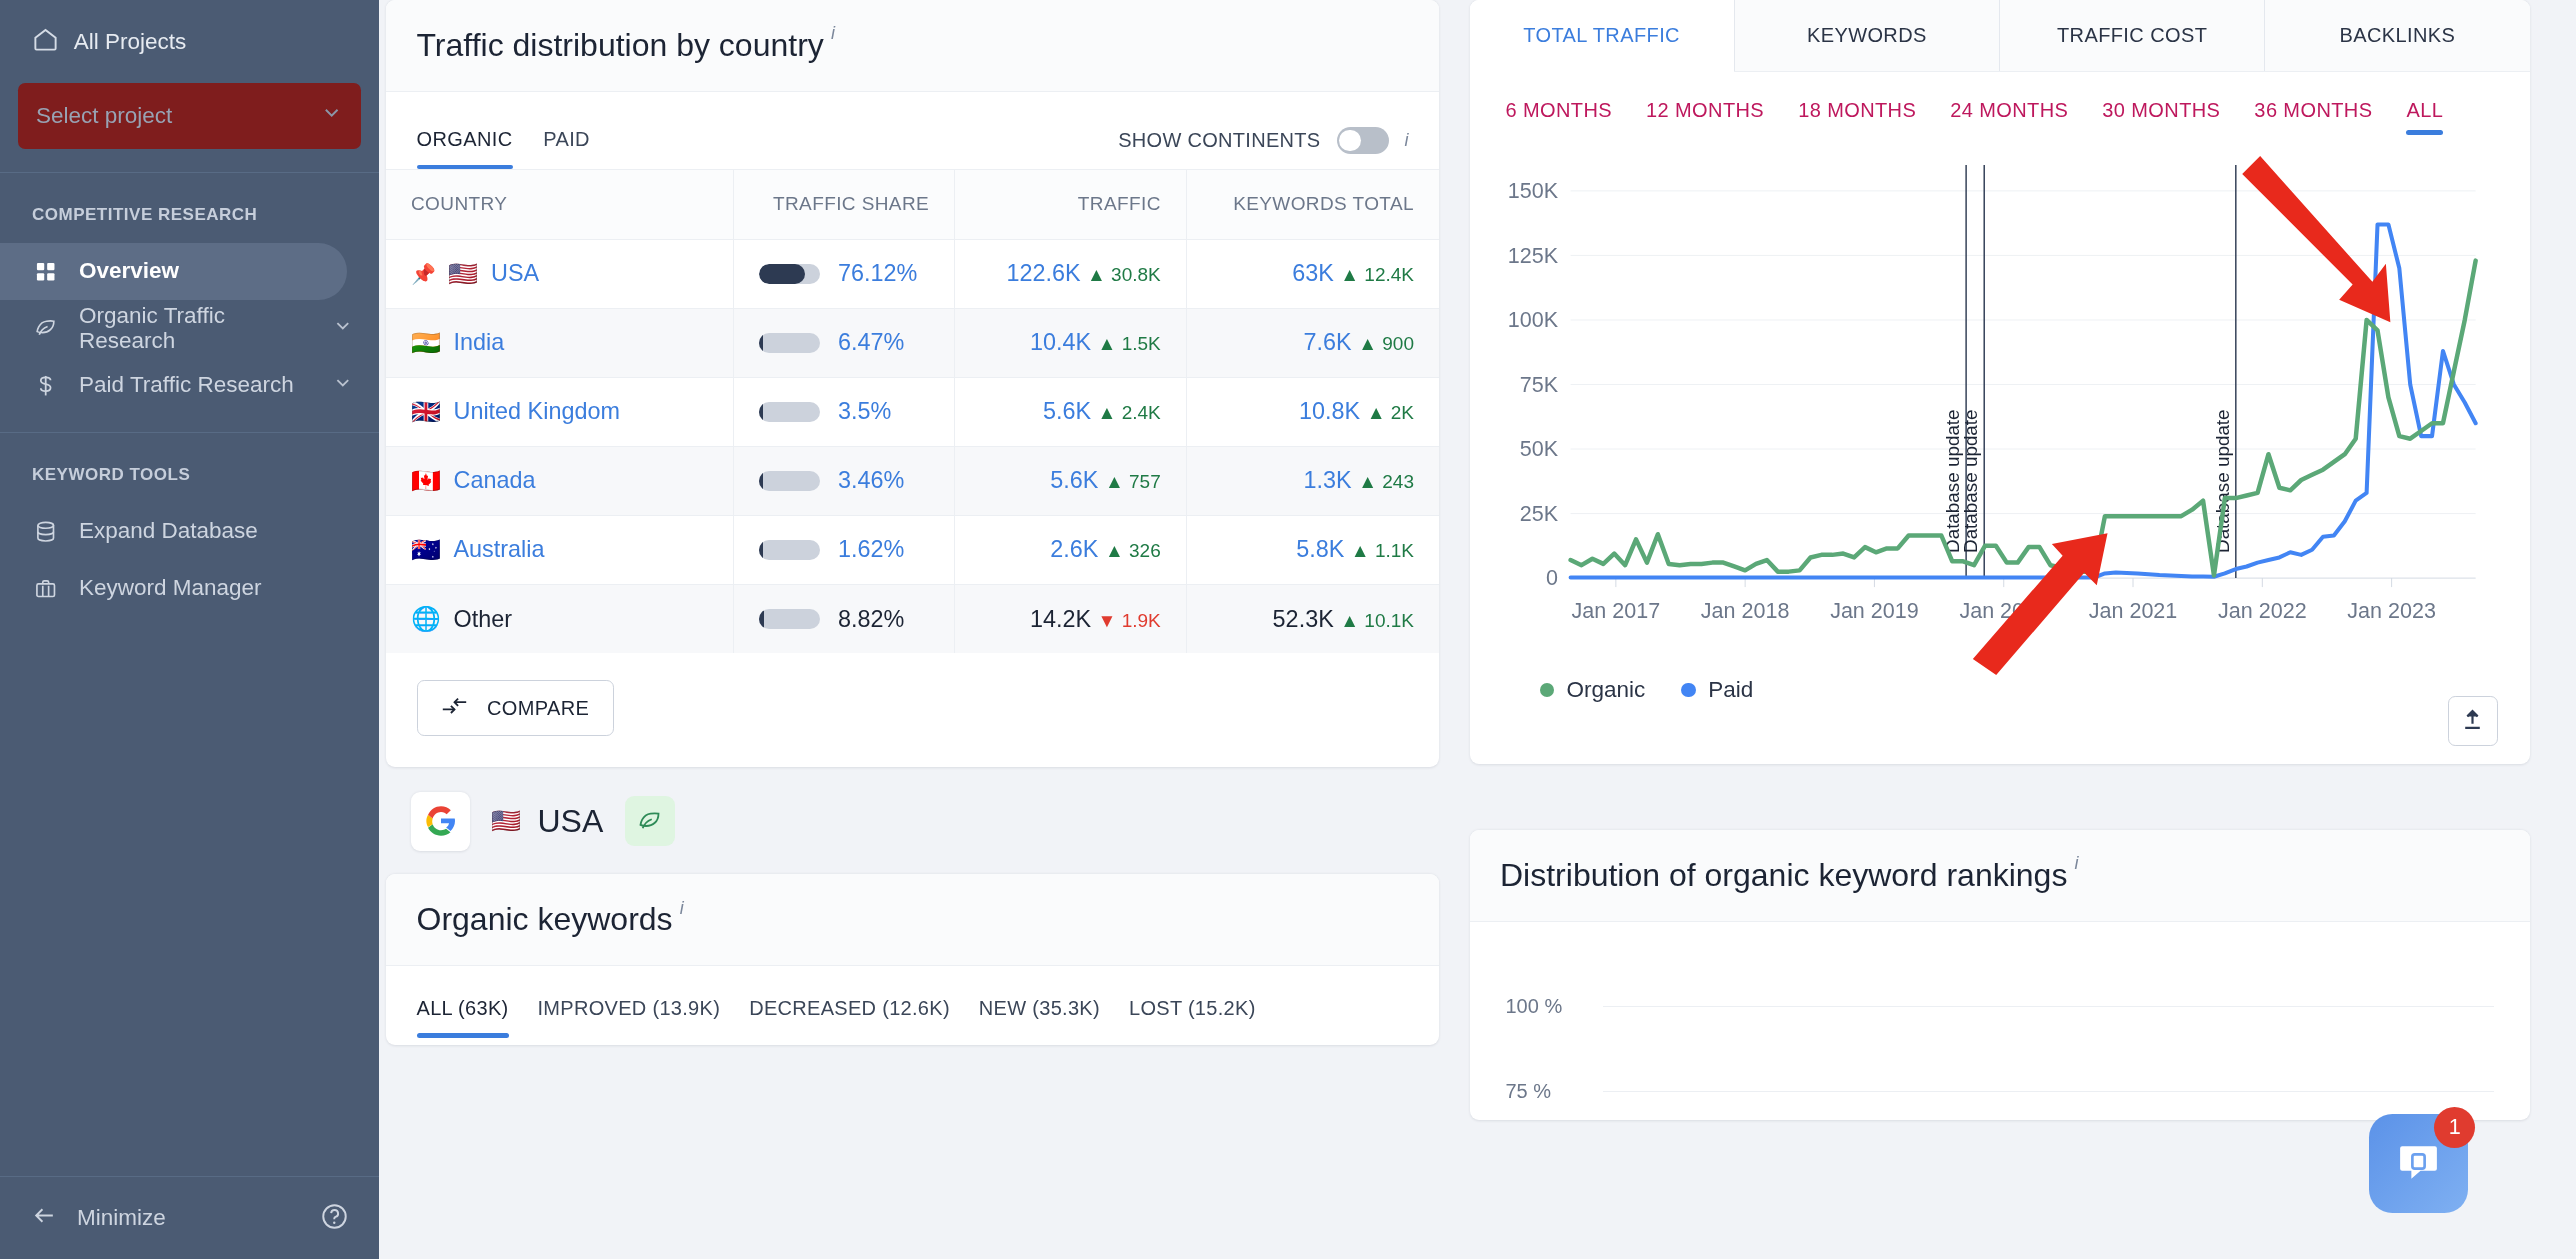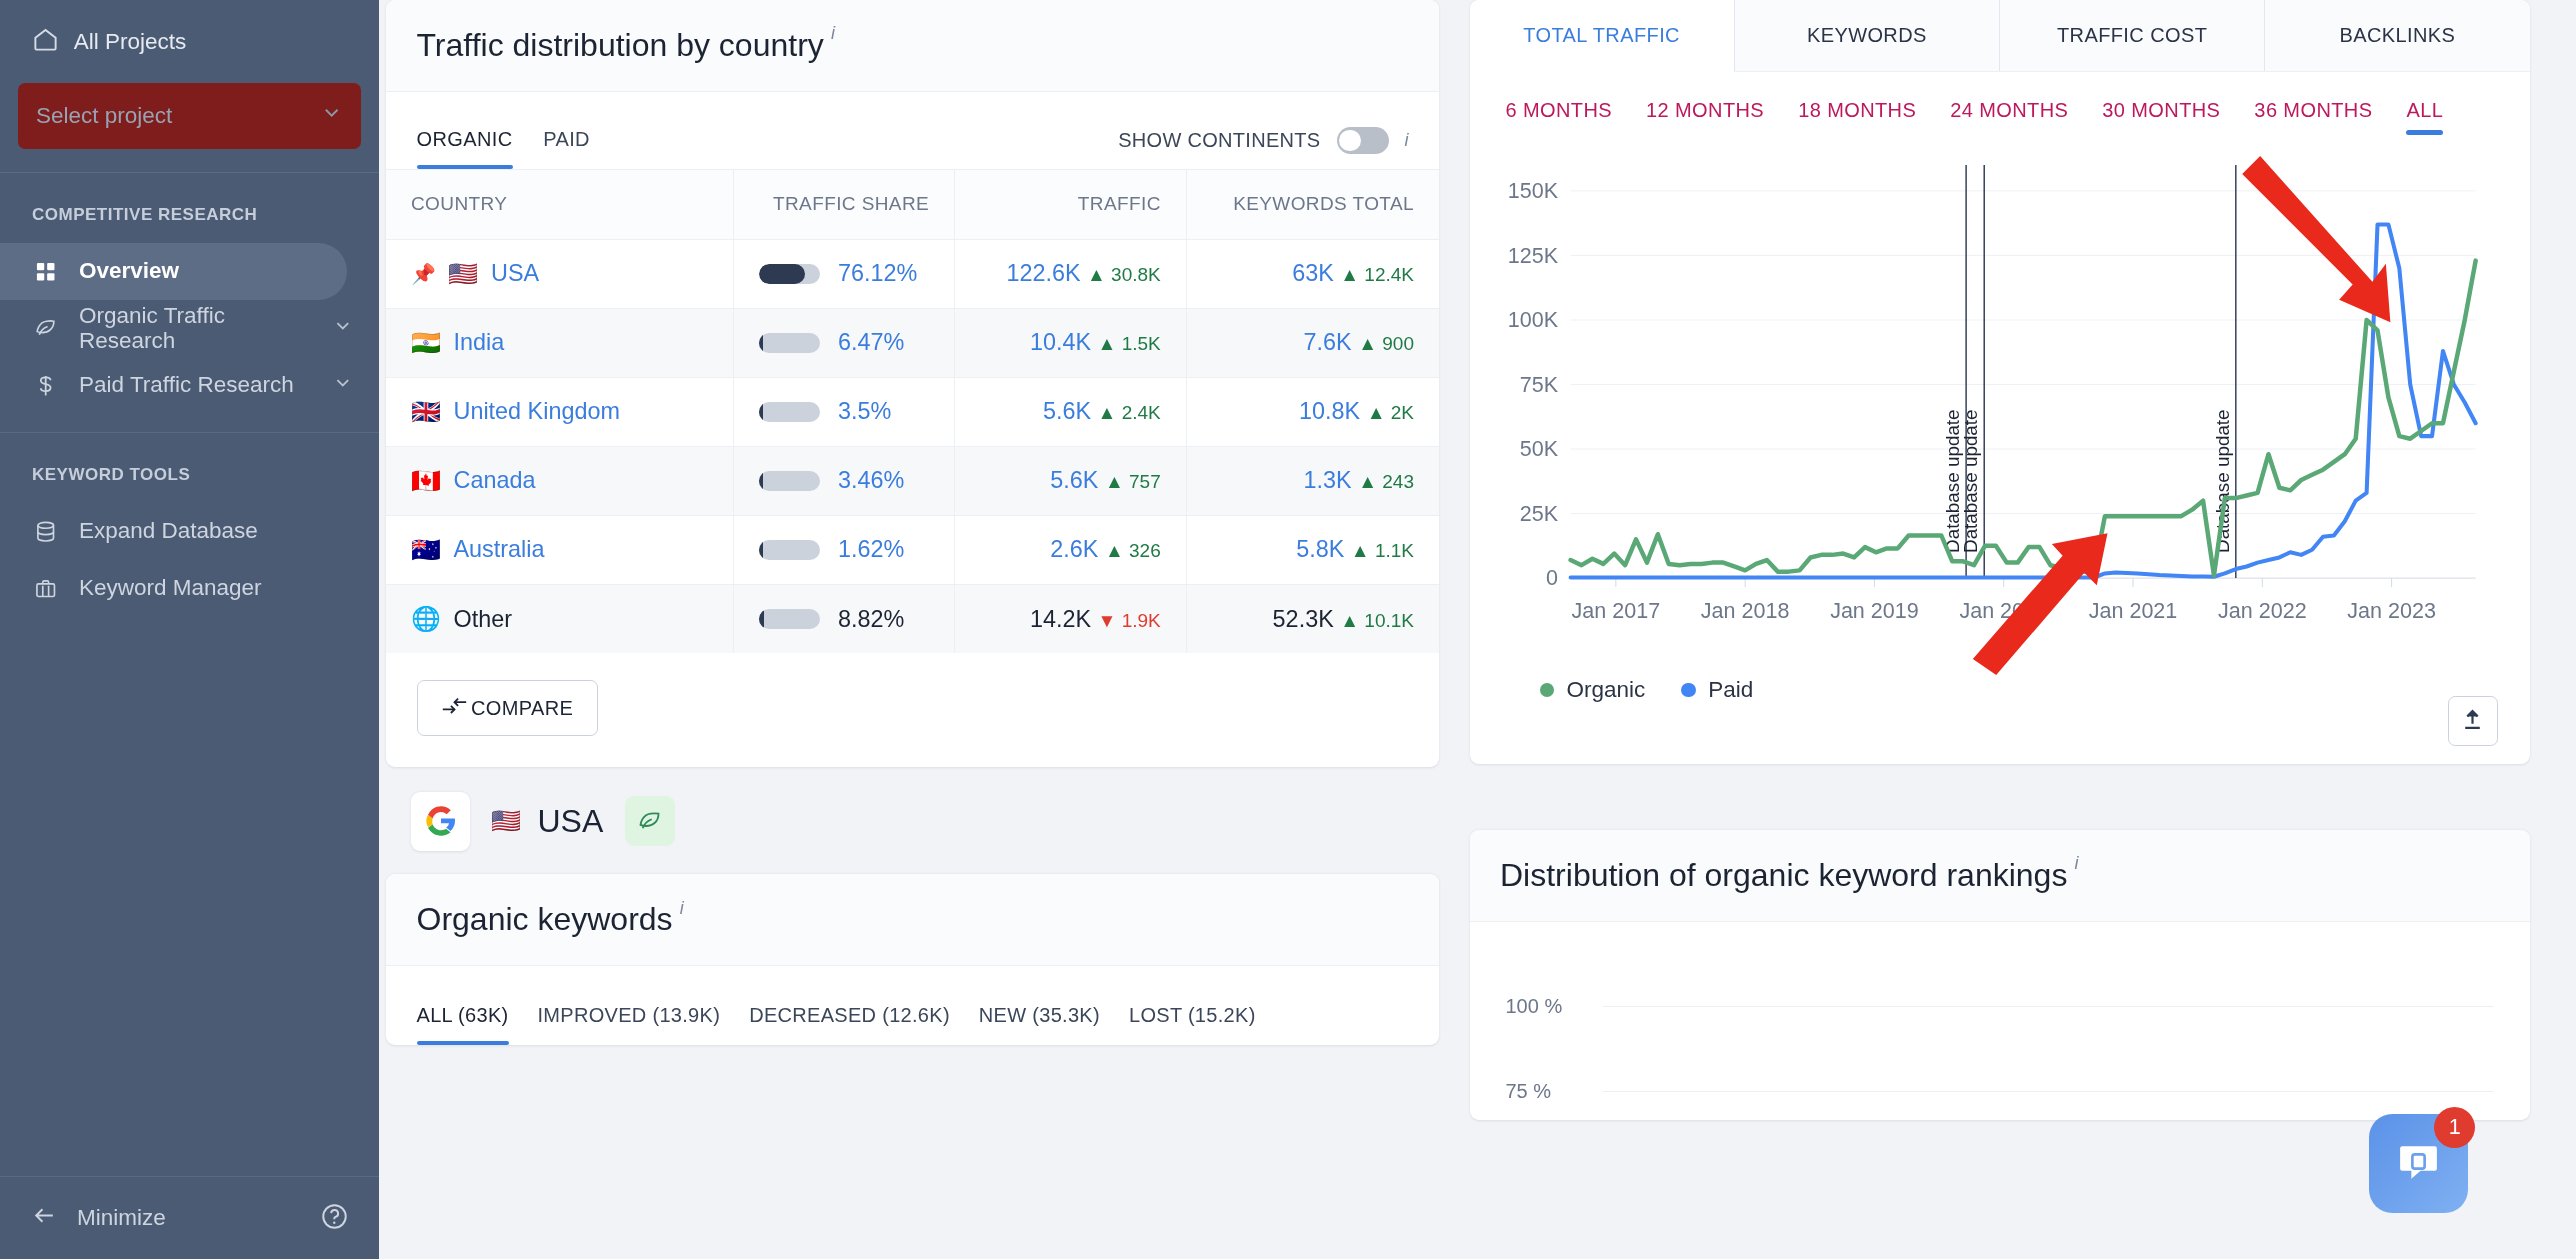--- a/index.html
+++ b/index.html
@@ -135,21 +135,21 @@
   .bar {
     width: 61px; height: 20px; border-radius: 10.8px; background: #ccd2dc;
     overflow: hidden; flex: 0 0 61px;
   }
   .bar span { display: block; height: 100%; background: #2d3a52; border-radius: 10.8px; }
   .delta-up { color: #1f7a45; font-size: 19px; }
   .delta-down { color: #e03b2f; font-size: 19px; }
   .val-dark { color: #1c2434; }
   .cardfoot { padding: 27px 30.5px 30.5px 30.5px; }
   .btn-compare {
-    display: inline-flex; align-items: center; gap: 3px;
+    display: inline-flex; align-items: center; gap: 19px;
     border: 0.9px solid #ccd2dc; border-radius: 7.2px; background: #fff;
     height: 56px; padding: 0 23.4px; font-size: 20px; color: #1c2434;
     letter-spacing: 0.4px;
   }
 
   
   .toptabs { display: flex; height: 72px; background: #fafbfc; border-bottom: 0.9px solid #eceff3; }
   .toptab {
     flex: 1; display: flex; align-items: center; justify-content: center;
     font-size: 20px; letter-spacing: 0.4px; color: #2b3446;
@@ -185,21 +185,21 @@
     width: 59px; height: 59px; background: #fff; border-radius: 9px;
     display: flex; align-items: center; justify-content: center;
     box-shadow: 0 0.9px 2.7px rgba(20,30,50,.10);
   }
   .gusa { display: flex; align-items: center; gap: 16px; font-size: 32px; color: #1c2434; }
   .leafbadge {
     width: 50px; height: 50px; background: #dff5e1; border-radius: 9px;
     display: flex; align-items: center; justify-content: center;
   }
 
-  .kwtabs { display: flex; gap: 29px; padding: 23.4px 30.5px 0 30.5px; height: 79px; align-items: flex-end; }
+  .kwtabs { display: flex; gap: 29px; padding: 23.4px 30.5px 0 30.5px; height: 79px; align-items: center; }
   .kwtab { font-size: 20px; letter-spacing: 0.3px; color: #3b4658; padding-bottom: 18px; position: relative; }
   .kwtab.active { color: #1c2434; }
   .kwtab.active::after {
     content:''; position: absolute; left: 0; right: 0; bottom: 0;
     height: 4.5px; background: #3b7ddd; border-radius: 2.7px;
   }
   table.kwtable { width: 100%; border-collapse: collapse; }
   table.kwtable th {
     font-size: 19px; color: #6c778a; font-weight: normal; letter-spacing: 0.4px;
     padding: 23.4px 21.6px; text-align: right; background: #fbfcfd;

